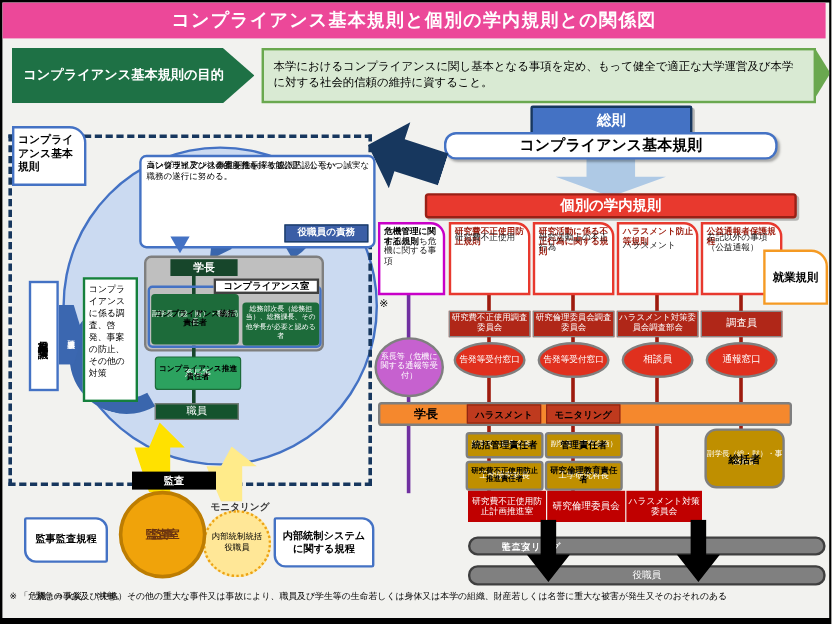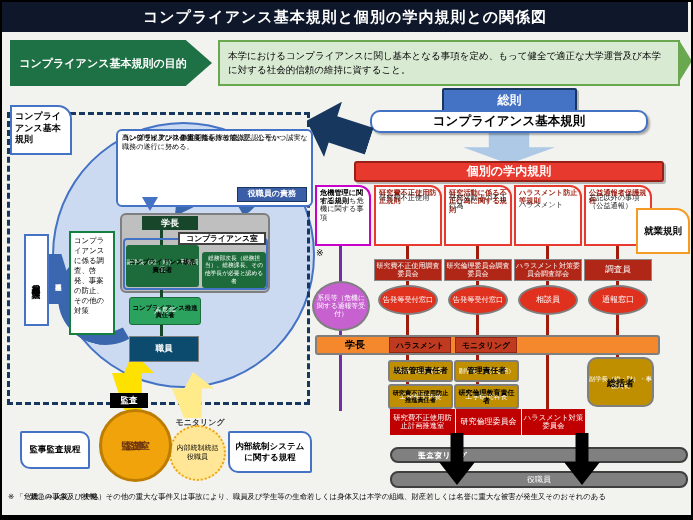--- a/index.html
+++ b/index.html
@@ -1,20 +1,20 @@
 <!DOCTYPE html>
 <html><head>
 <meta charset="utf-8">
 <style>
   html,body{margin:0;padding:0;background:#fff}
   #canvas{position:relative;width:693px;height:520px;background:#f2f2ef;border:2px solid #000;border-bottom:5px solid #000;font-family:"Liberation Sans","DejaVu Sans",sans-serif;overflow:hidden;box-sizing:border-box}
   #canvas [data-name]{position:absolute;box-sizing:border-box}
   #canvas{position:relative}
 
-  .title-bar{left:0;top:0;width:686px;height:30px;background:#0f172a;color:#fff;font-size:15px;font-weight:bold;display:flex;align-items:center;justify-content:center;letter-spacing:1px}
+  .title-bar{left:0;top:0;width:686px;height:30px;background:#ec4899;color:#fff;font-size:15px;font-weight:bold;display:flex;align-items:center;justify-content:center;letter-spacing:1px}
 
   .purpose-arrow{left:8px;top:38px;width:202px;height:46px;background:#1e7145;clip-path:polygon(0 0,87% 0,100% 50%,87% 100%,0 100%);color:#fff;font-size:11px;font-weight:bold;display:flex;align-items:center;justify-content:center;text-align:center;padding-right:16px;line-height:1.3}
   .purpose-banner{left:216px;top:38px;width:462px;height:46px;background:#d9ead3;border:2px solid #6aa84f;font-size:9.5px;display:flex;align-items:center;padding:2px 8px;line-height:1.5}
   .purpose-banner::after{content:"";position:absolute;right:-14px;top:-2px;border-top:21px solid transparent;border-bottom:21px solid transparent;border-left:13px solid #6aa84f}
 
   .sosoku-box{left:440px;top:86px;width:135px;height:24px;background:#4472c4;border:2px solid #17375e;border-radius:2px;color:#fff;font-weight:bold;font-size:12px;display:flex;align-items:center;justify-content:center;box-shadow:2px 2px 0 rgba(0,0,0,.25)}
   .basic-rule-box{left:368px;top:108px;width:278px;height:23px;background:#fff;border:2px solid #4472c4;border-radius:10px;color:#000;font-weight:bold;font-size:12.5px;display:flex;align-items:center;justify-content:center;box-shadow:2px 2px 2px rgba(0,0,0,.3);z-index:2}
   .flow-down-arrow{left:461px;top:130px;width:92px;height:32px;background:#aec9e5;clip-path:polygon(28% 0,72% 0,72% 48%,100% 48%,50% 100%,0 48%,28% 48%);z-index:1}
   .flow-left-arrow{left:303px;top:100px;width:66px;height:58px;background:#17375e;clip-path:polygon(0 50%,42% 0,42% 26%,100% 26%,100% 74%,42% 74%,42% 100%);transform:rotate(18deg);z-index:2}
   .individual-bar{left:352px;top:159px;width:310px;height:21px;background:#e8392e;border:2px solid #992016;border-radius:3px;color:#fff;font-weight:bold;font-size:12px;display:flex;align-items:center;justify-content:center;box-shadow:2px 2px 0 rgba(0,0,0,.25);z-index:2}
@@ -102,33 +102,33 @@
   .org-president{left:140px;top:214px;width:56px;height:14px;background:#17462b;color:#fff;font-weight:bold;font-size:9px;display:flex;align-items:center;justify-content:center;z-index:4}
   .office-label{left:176px;top:230px;width:88px;height:13px;background:#fff;border:2px solid #404040;font-weight:bold;font-size:7.8px;display:flex;align-items:center;justify-content:center;z-index:5}
   .org-inner{left:121px;top:236px;width:145px;height:52px;border:2px solid #4472c4;border-radius:4px;z-index:3}
   .org-vp{left:124px;top:243px;width:73px;height:42px;background:#1d6b3a;border-radius:3px;display:flex;flex-direction:column;align-items:center;justify-content:center;text-align:center;line-height:1.2;z-index:4;padding:1px}
   .org-vp .g-l1{color:#fff;font-size:6px}
   .org-vp .g-l2{color:#000;font-weight:bold;font-size:6.6px}
   .org-members{left:200px;top:250px;width:64px;height:36px;background:#1d6b3a;border-radius:3px;color:#fff;font-size:5.8px;display:flex;align-items:center;text-align:center;padding:2px;line-height:1.3;z-index:4}
   .org-kei{left:127px;top:295px;width:72px;height:28px;background:#2ca25f;border:1px solid #1d6b3a;border-radius:3px;display:flex;flex-direction:column;align-items:center;justify-content:center;line-height:1.15;z-index:4;text-align:center}
   .org-kei .g-l1{color:#fff;font-size:7.3px}
   .org-kei .g-l2{color:#000;font-weight:bold;font-size:6.4px}
-  .org-staff{left:127px;top:334px;width:70px;height:26px;background:#0c4a6e;border:1px solid #7f7f7f;color:#fff;font-weight:bold;font-size:8.5px;display:flex;align-items:center;justify-content:center;z-index:4}
+  .org-staff{left:127px;top:334px;width:70px;height:14px;background:#14532d;border:1px solid #7f7f7f;color:#fff;font-weight:normal;font-size:8.5px;display:flex;align-items:center;justify-content:center;z-index:4}
   .org-conn{width:3px;background:#17462b;left:158px;z-index:3}
   .oc-1{top:228px;height:16px}
   .oc-2{top:286px;height:10px}
   .oc-3{top:322px;height:13px}
 
   .council-box{left:22px;top:232px;width:25px;height:92px;background:#fff;border:2px solid #4472c4;writing-mode:vertical-rl;font-weight:bold;font-size:8.5px;display:flex;align-items:center;justify-content:center;z-index:3;letter-spacing:1px}
   .council-arrow{left:47px;top:252px;width:20px;height:50px;background:#3b67b0;clip-path:polygon(0 0,62% 0,100% 50%,62% 100%,0 100%);writing-mode:vertical-rl;color:#fff;font-size:6.3px;display:flex;align-items:center;justify-content:center;z-index:3;line-height:1.05;padding-right:2px}
   .measures-box{left:67px;top:229px;width:46px;height:104px;background:#fff;border:2px solid #15803d;font-size:7.4px;padding:3px;line-height:1.35;z-index:3}
 
   .up-arrow{clip-path:polygon(50% 0,100% 36%,71% 36%,71% 100%,29% 100%,0 36%,29% 36%)}
   .audit-arrow{left:110px;top:350px;width:42px;height:58px;background:#ffe100;z-index:3;filter:drop-shadow(0 0 1px #7f6000)}
-  .audit-label{left:108px;top:391px;width:38px;height:15px;background:#000;color:#fff;font-weight:bold;font-size:8.5px;display:flex;align-items:center;justify-content:center;z-index:4}
+  .audit-label{left:108px;top:391px;width:70px;height:15px;background:#000;color:#fff;font-weight:bold;font-size:8.5px;display:flex;align-items:center;justify-content:center;z-index:4}
   .monitoring-arrow{left:170px;top:370px;width:42px;height:46px;background:#ffeb8a;z-index:2;filter:drop-shadow(0 0 1px #d8a800)}
   .monitoring-label{left:156px;top:415px;width:84px;font-size:8px;font-weight:bold;color:#3a3a3a;z-index:4;text-align:center}
 
   .auditor-circle{left:97px;top:407px;width:73px;height:73px;background:#f0a30a;border:3px solid #bd7d02;border-radius:50%;color:#6b3410;font-weight:bold;font-size:9.5px;display:flex;flex-direction:column;align-items:center;justify-content:center;z-index:3;text-align:center;line-height:1.25}
   .ic-circle{left:167px;top:423px;width:57px;height:56px;background:#ffe797;border:2px dotted #eda313;border-radius:50%;color:#000;font-size:7px;display:flex;align-items:center;justify-content:center;text-align:center;z-index:2;line-height:1.25;padding:5px}
   .audit-rule-box{left:18px;top:429px;width:70px;height:38px;background:#fff;border:2px solid #4472c4;border-radius:2px 10px 2px 10px;font-weight:bold;font-size:8.5px;display:flex;align-items:center;justify-content:center;z-index:4;text-align:center}
   .ic-rule-box{left:226px;top:429px;width:84px;height:42px;background:#fff;border:2px solid #4472c4;border-radius:2px 10px 2px 10px;font-weight:bold;font-size:8.5px;display:flex;align-items:center;justify-content:center;z-index:4;text-align:center;padding:2px;line-height:1.35}
 
   .footnote{left:6px;top:489px;width:684px;font-size:7.4px;line-height:1.55;color:#000;z-index:5}
   .footnote .fn-2{padding-left:22px;display:block}

